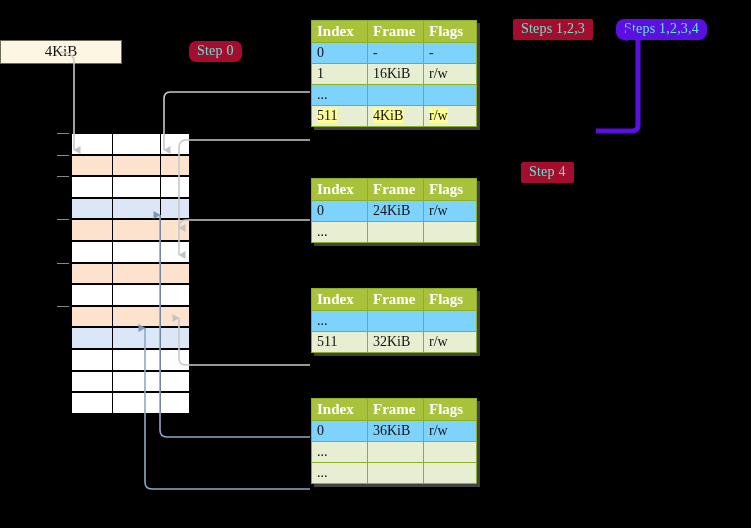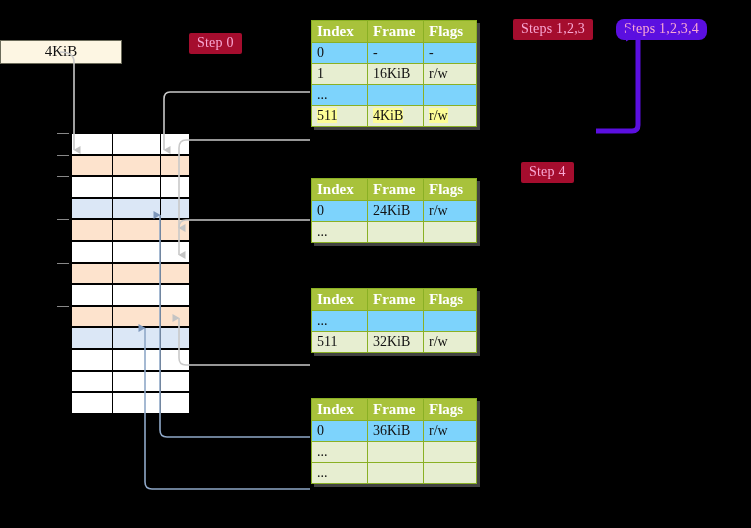--- a/index.html
+++ b/index.html
@@ -1,18 +1,18 @@
 <!DOCTYPE html>
 <html><head>
 <meta charset="utf-8">
 <style>
   html,body{margin:0;padding:0;background:#000;}
   body{width:751px;height:528px;position:relative;overflow:hidden;
        font-family:"Liberation Serif",serif;}
-  .lbl{position:absolute;white-space:nowrap;color:#f9a8d4;font-size:14px;
+  .lbl{position:absolute;white-space:nowrap;color:#5eead4;font-size:14px;
        padding:2px 8px 3px 8px;border-radius:2px;letter-spacing:.2px;}
   .lbl-red{background:#a50d2e;}
   .lbl-violet{background:#5b0fe0;}
   .size-box{position:absolute;background:#fdf6e3;border:1px solid #6b6b5a;
             color:#111;font-size:15px;text-align:center;line-height:20px;}
 
   
   .ptable{position:absolute;border-collapse:collapse;background:#7dd3fc;
           box-shadow:3px 3px 0 rgba(120,120,120,.55);}
   .ptable td,.ptable th{border:1px solid #8ab024;font-size:14px;
@@ -36,21 +36,21 @@
   .mdiv{position:absolute;top:0;width:1px;height:281px;background:#000;}
 
   svg.ov{position:absolute;left:0;top:0;width:751px;height:528px;
          pointer-events:none;}
 </style>
 </head>
 <body>
 
 <div class="size-box" style="left:0px;top:40px;width:120px;height:22px;">4KiB</div>
 
-<div class="lbl lbl-red" style="left:189px;top:33px;">Step 0</div>
+<div class="lbl lbl-red" style="left:189px;top:41px;border-radius:7px;">Step 0</div>
 
 <div class="lbl lbl-red" style="left:513px;top:19px;">Steps 1,2,3</div>
 
 <div class="lbl lbl-violet" style="left:616px;top:19px;border-radius:8px;">Steps 1,2,3,4</div>
 
 <div class="lbl lbl-red" style="left:521px;top:162px;">Step 4</div>
 
 <div id="memcol">
     <div class="mrow" style="top: 0px;"></div>
     <div class="mtick" style="top: 0px;"></div>

